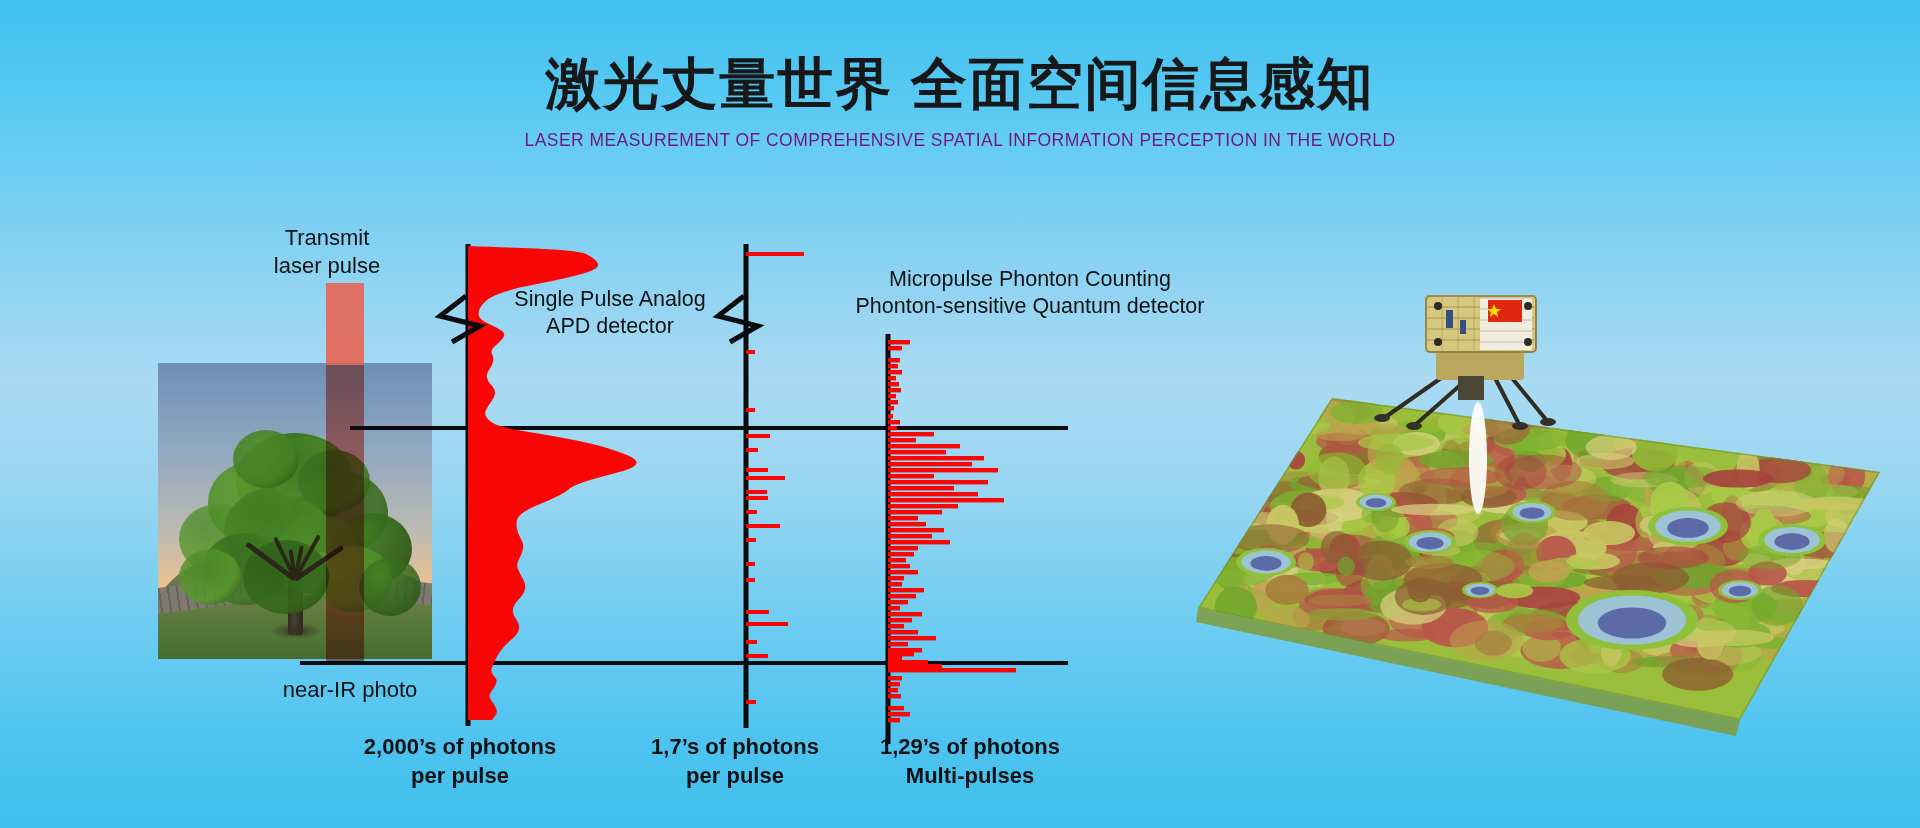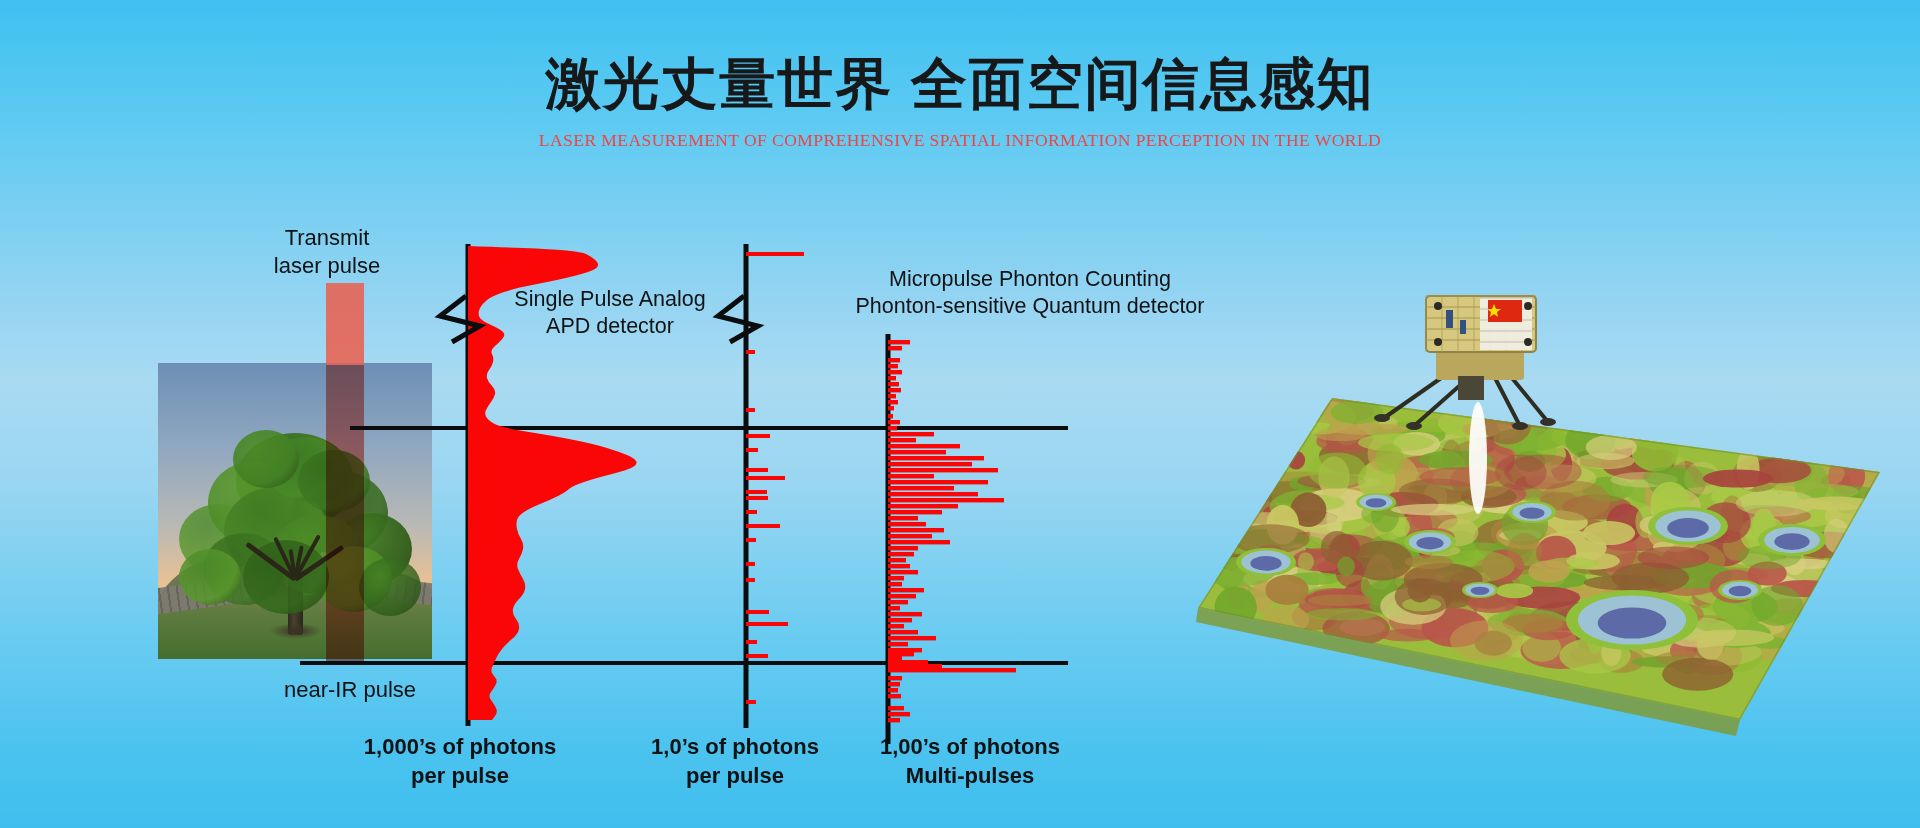--- a/index.html
+++ b/index.html
@@ -21,23 +21,23 @@
   #stage{position:absolute;left:0;top:0;width:1920px;height:828px;padding-left:45px;}
 
   
   .hdr{position:absolute;left:0;top:0;width:1920px;text-align:center;}
   .hdr-title{
     font-size:56px;font-weight:bold;color:#16181a;letter-spacing:2px;
     margin-top:55px;line-height:1.05;white-space:nowrap;
     font-family:"Liberation Sans","DejaVu Sans",sans-serif;
   }
   .hdr-sub{
-    font-size:17.5px;color:#ef4444;letter-spacing:.45px;
+    font-size:17.5px;color:#701a75;letter-spacing:.45px;
     margin-top:16px;white-space:nowrap;
-    font-family:Liberation Serif, serif;
+    font-family:Liberation Sans, sans-serif;
   }
 
   
   .lbl{position:absolute;font-weight:normal;color:#101214;line-height:1.25;text-align:center;white-space:pre-line;}
   #lbl-transmit{left:232;top:224px;left:232px;width:190px;font-size:22px;}
   #lbl-nearir{left:240px;top:676px;width:220px;font-size:22px;}
   #lbl-analog{left:455px;top:286px;width:310px;font-size:21.5px;}
   #lbl-micro{left:815px;top:266px;width:430px;font-size:21.5px;}
 
   .foot{position:absolute;font-weight:bold;color:#101214;line-height:1.3;text-align:center;font-size:22px;white-space:pre-line;}
@@ -125,31 +125,31 @@
         <div class="ph-branch" style="left: 137px; top: 214px; width: 30px; height: 4px; transform: rotate(-98.5308deg); transform-origin: 0px 50%;"></div>
         <div class="ph-branch" style="left: 137px; top: 214px; width: 34px; height: 4px; transform: rotate(-78.4078deg); transform-origin: 0px 50%;"></div>
       </div>
   </div>
 
   <div id="beam"></div>
   <div id="beam-top"></div>
 
   <div class="lbl" id="lbl-transmit">Transmit
 laser pulse</div>
-  <div class="lbl" id="lbl-nearir">near-IR pulse</div>
+  <div class="lbl" id="lbl-nearir">near-IR photo</div>
   <div class="lbl" id="lbl-micro">Micropulse Phonton Counting
 Phonton-sensitive Quantum detector</div>
   <div class="lbl" id="lbl-analog">Single Pulse Analog
 APD detector</div>
 
-  <div class="foot" id="foot-1">1,000’s of photons
+  <div class="foot" id="foot-1">2,000’s of photons
 per pulse</div>
-  <div class="foot" id="foot-2">1,0’s of photons
+  <div class="foot" id="foot-2">1,7’s of photons
 per pulse</div>
-  <div class="foot" id="foot-3">1,00’s of photons
+  <div class="foot" id="foot-3">1,29’s of photons
 Multi-pulses</div>
 
   <svg id="plots" width="1920" height="828" style="position:absolute;left:0;top:0;pointer-events:none;">
       <line x1="350" y1="428" x2="1068" y2="428" stroke="#0b0c0d" stroke-width="4"></line>
       <line x1="300" y1="663" x2="1068" y2="663" stroke="#0b0c0d" stroke-width="4"></line>
       <line x1="468" y1="244" x2="468" y2="726" stroke="#0b0c0d" stroke-width="5"></line>
       <path d="M 468 246 Q 468 246 523 248 Q 578 250 586 254 Q 594 258 597 262 Q 600 266 595 269 Q 590 272 574 276 Q 558 280 537 284 Q 516 288 504 292 Q 492 296 487 300 Q 482 304 480 308 Q 478 312 479 316 Q 480 320 489 324 Q 498 328 502 331 Q 506 334 503 338 Q 500 342 495 346 Q 490 350 492 354 Q 494 358 493 362 Q 492 366 489 370 Q 486 374 487 378 Q 488 382 492 386 Q 496 390 495 394 Q 494 398 491 402 Q 488 406 486 410 Q 484 414 487 418 Q 490 422 497 425 Q 504 428 529 432 Q 554 436 574 440 Q 594 444 607 448 Q 620 452 627 455 Q 634 458 636 461 Q 638 464 633 467 Q 628 470 612 474 Q 596 478 584 482 Q 572 486 569 489 Q 566 492 558 496 Q 550 500 540 504 Q 530 508 524 512 Q 518 516 517 520 Q 516 524 517 529 Q 518 534 521 539 Q 524 544 523 549 Q 522 554 519 559 Q 516 564 518 569 Q 520 574 523 579 Q 526 584 525 589 Q 524 594 519 599 Q 514 604 513 609 Q 512 614 516 619 Q 520 624 519 629 Q 518 634 512 639 Q 506 644 502 649 Q 498 654 496 658.5 Q 494 663 492 667.5 Q 490 672 494 676 Q 498 680 496 684 Q 494 688 491 692 Q 488 696 491 700 Q 494 704 496 708 Q 498 712 495 716 Q 492 720 492 720 L 468 720 Z" fill="#fb0606"></path>
       <line x1="746" y1="244" x2="746" y2="728" stroke="#0b0c0d" stroke-width="5"></line>
       <rect x="746" y="252" width="58" height="4" fill="#fb0606"></rect>
       <rect x="746" y="350" width="9" height="4" fill="#fb0606"></rect>

